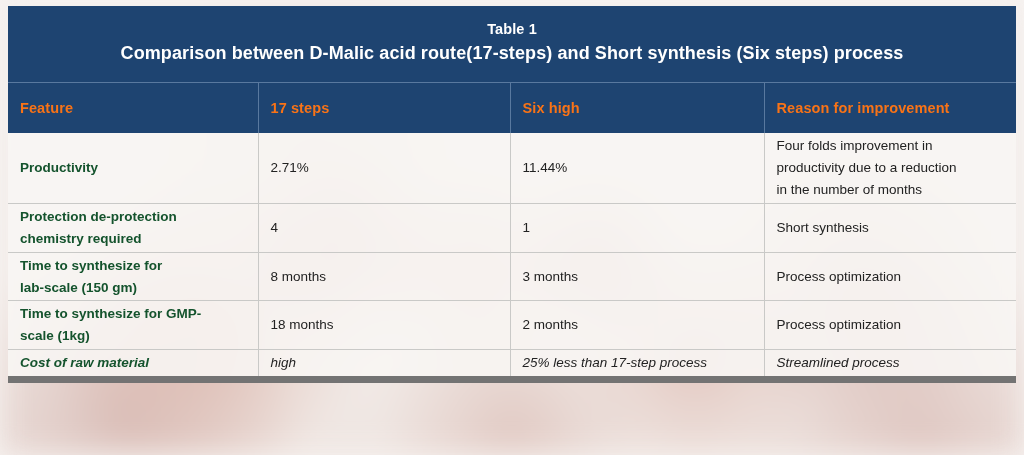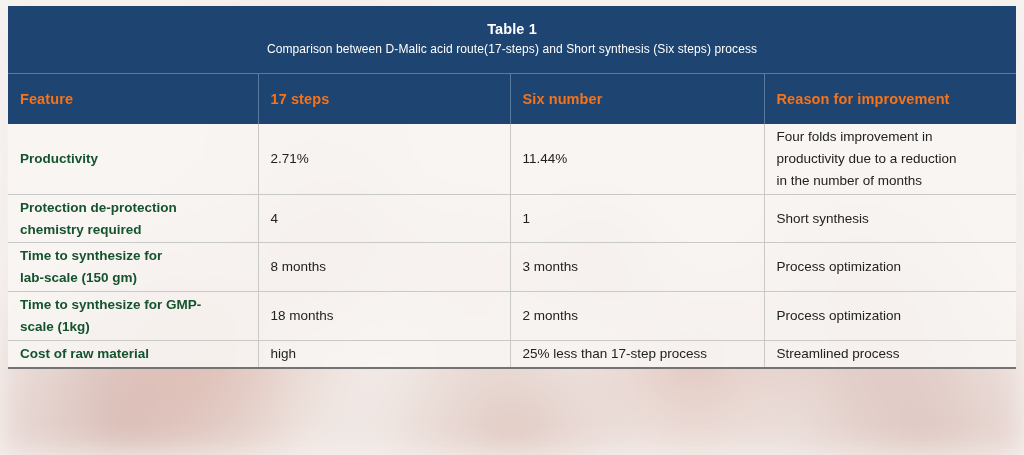--- a/index.html
+++ b/index.html
@@ -59,22 +59,22 @@
     border: none;
     margin-top: 21px;
   }
   .title-line-1 {
     font-size: 14.5px;
     font-weight: bold;
     line-height: 1.55;
     letter-spacing: 0.1px;
   }
   .title-line-2 {
-    font-size: 12px;
-    font-weight: normal;
+    font-size: 18px;
+    font-weight: bold;
     line-height: 1.55;
     letter-spacing: 0.1px;
   }
 
   
   thead.col-head th {
     background: #1e4471;
     color: #f97316;
     font-size: 14.5px;
     font-weight: bold;
@@ -93,21 +93,21 @@
     background: rgba(248,246,244,0.88);
     border-right: 1px solid #c9c9c7;
     border-bottom: 1px solid #c9c9c7;
     padding: 2px 12px;
     vertical-align: middle;
     font-size: 13.5px;
     color: #1a1a1a;
     line-height: 1.62;
   }
   tbody td:last-child { border-right: none; }
-  tbody tr:last-child td { border-bottom: 2px solid #737373; }
+  tbody tr:last-child td { border-bottom: 7px solid #737373; font-style: italic; }
 
   td.feature {
     font-weight: bold;
     color: #14532d;
   }
   td.value {
     font-weight: normal;
     color: #222222;
   }
   .cell-line { display: block; }
@@ -138,21 +138,21 @@
           <div class="title-line-1">Table 1</div>
           <div class="title-line-2">Comparison between D-Malic acid route(17-steps) and Short synthesis (Six steps) process</div>
         </th>
       </tr>
     </thead>
 
     <thead class="col-head">
       <tr>
         <th>Feature</th>
         <th>17 steps</th>
-        <th>Six number</th>
+        <th>Six high</th>
         <th>Reason for improvement</th>
       </tr>
     </thead>
 
     <tbody>
 
       <tr>
         <td class="feature">Productivity</td>
         <td class="value">2.71%</td>
         <td class="value">11.44%</td>

